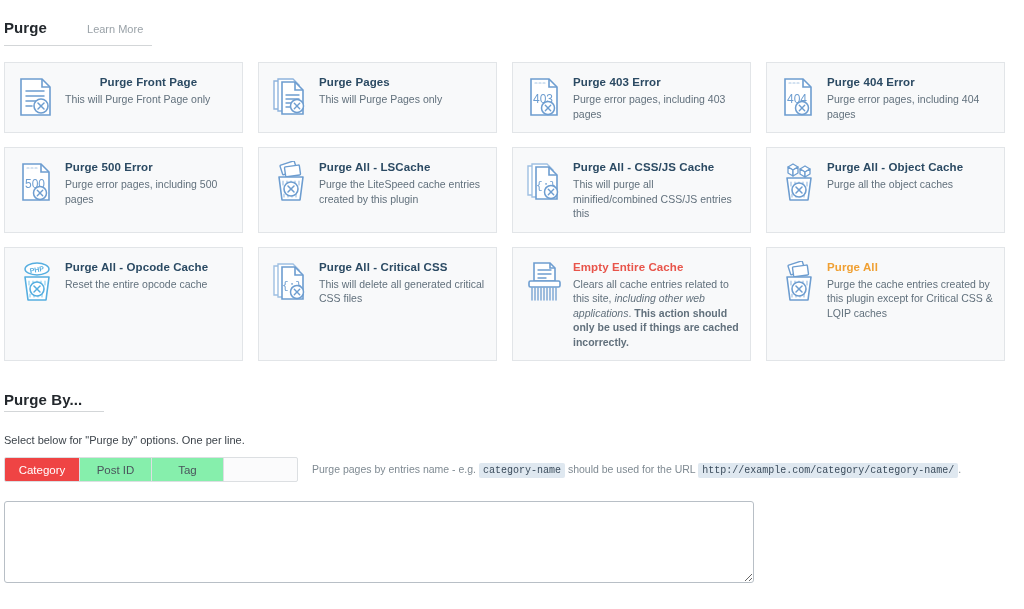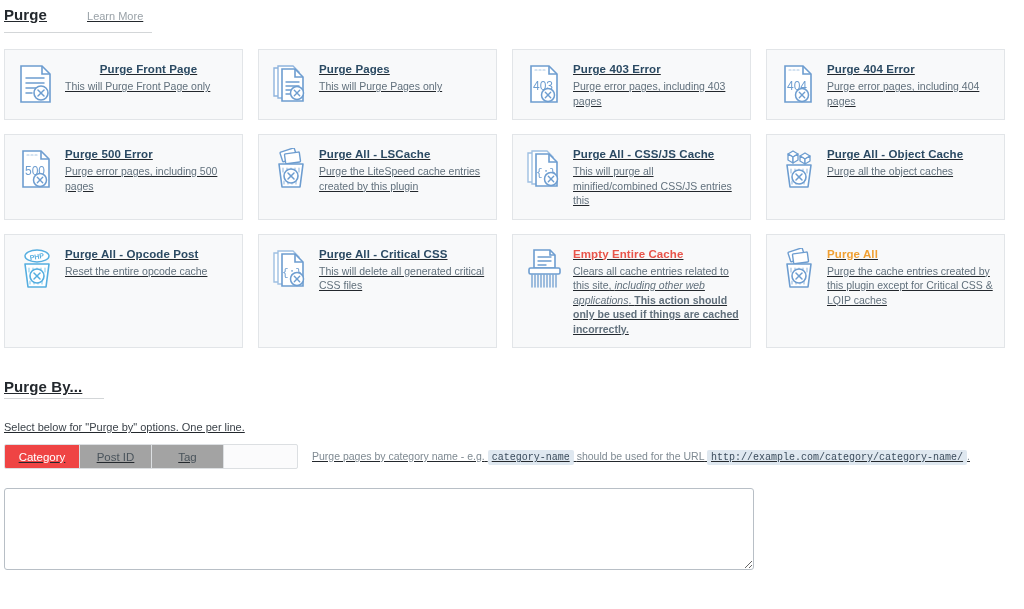--- a/index.html
+++ b/index.html
@@ -4,21 +4,21 @@
 <style>
   * { box-sizing: border-box; }
   html, body {
     margin: 0; padding: 0;
     width: 1024px; height: 609px;
     background: #ffffff;
     font-family: "Liberation Sans", sans-serif;
     color: #23282d;
     overflow: hidden;
   }
-  .page { position: relative; width: 1024px; height: 609px; padding: 4px 4px; text-decoration: underline; }
+  .page { position: relative; width: 1024px; height: 609px; padding: 17px 4px; }
 
   
   .section-head {
     display: flex; align-items: baseline;
     gap: 40px;
     padding-top: 2px;
     height: 26px;
   }
   .section-title {
     font-size: 15px;
@@ -111,21 +111,21 @@
     background: #fbfbfc;
     border-radius: 2px;
     overflow: hidden;
     height: 25px;
   }
   .tab {
     display: flex; align-items: center; justify-content: center;
     font-size: 11.5px;
     color: #4a545c;
     border-right: 1px solid #dcdfe2;
-    background: #a3a3a3;
+    background: #86efac;
     cursor: pointer;
     height: 100%;
     user-select: none;
   }
   .tab:last-child { border-right: none; margin-top: 44px; }
   .tab.w1 { width: 75px; }
   .tab.w2 { width: 72px; }
   .tab.w3 { width: 72px; }
   .tab.w4 { width: 73px; }
   .tab.active {
@@ -406,21 +406,21 @@
               <line x1="24" y1="33" x2="24" y2="36"></line>
           </g>
           <circle cx="19" cy="28" r="7" fill="#fff" stroke="#55aee0" stroke-width="1.6"></circle>
           <g stroke="#55aee0" stroke-width="1.5" stroke-linecap="round">
             <line x1="16" y1="25" x2="22" y2="31"></line>
               <line x1="22" y1="25" x2="16" y2="31"></line>
           </g>
         </svg>
       </span>
       <span class="txt">
-        <span class="title" style="display: block;">Purge All - Opcode Post</span>
+        <span class="title" style="display: block;">Purge All - Opcode Cache</span>
         <span class="desc" style="display: block;">Reset the entire opcode cache</span>
       </span>
     </a>
 
     <a class="card h3" href="#">
       <span class="icon-wrap">
         <svg width="36" height="40" viewBox="0 0 36 40">
           <path d="M2 4 H17 L23 10 V33 H2 Z" fill="#fff" stroke="#9fc0e2" stroke-width="1.4"></path>
           <path d="M6 2 H21 L27 8 V35 H6 Z" fill="#fff" stroke="#9fc0e2" stroke-width="1.4"></path>
           <path d="M10 5 H23 L31 13 V37 H10 Z" fill="#fff" stroke="#6d9dd0" stroke-width="1.6"></path>
@@ -510,19 +510,19 @@
 
     <div class="hint-line">Select below for "Purge by" options. One per line.</div>
 
     <div class="tabs-row">
       <div class="tabs">
         <div class="tab w1 active">Category</div>
         <div class="tab w2">Post ID</div>
         <div class="tab w3">Tag</div>
         <div class="tab w4">URL</div>
       </div>
-      <div class="tab-hint"><span>Purge pages by category name - e.g.</span> <code>category-name</code> <span>should be used for the URL</span> <code>http://example.com/category/category-name/</code><span>.</span></div>
+      <div class="tab-hint"><span>Purge pages by entries name - e.g.</span> <code>category-name</code> <span>should be used for the URL</span> <code>http://example.com/category/category-name/</code><span>.</span></div>
     </div>
 
     <textarea class="purge-textarea" placeholder="" style=""></textarea>
   </div>
 
 </div>
 
 </body></html>

